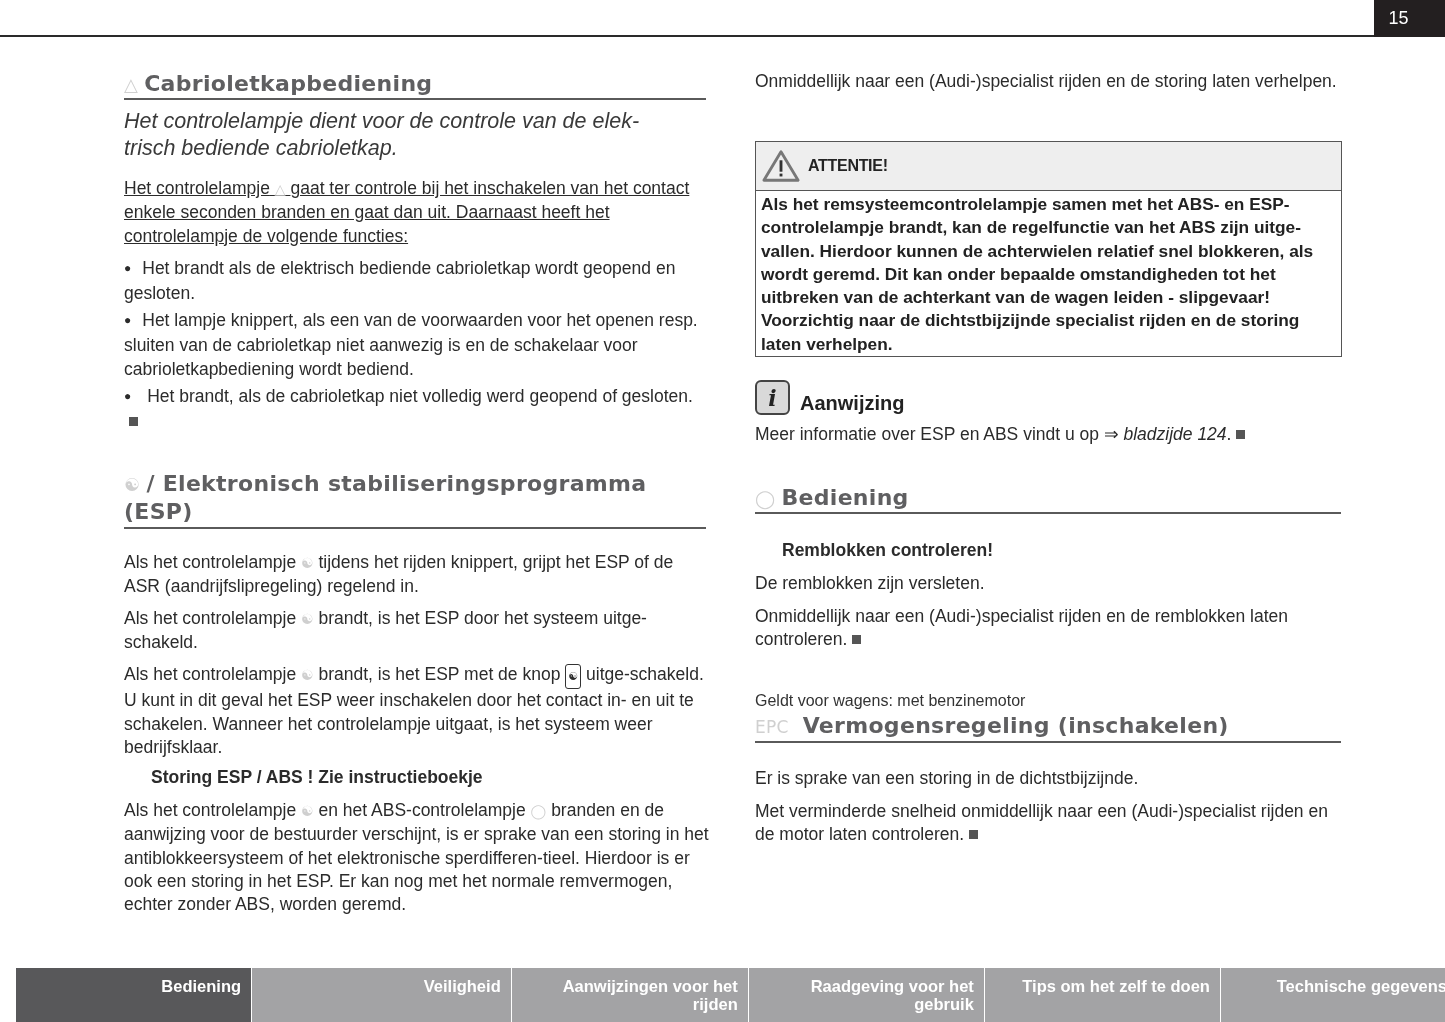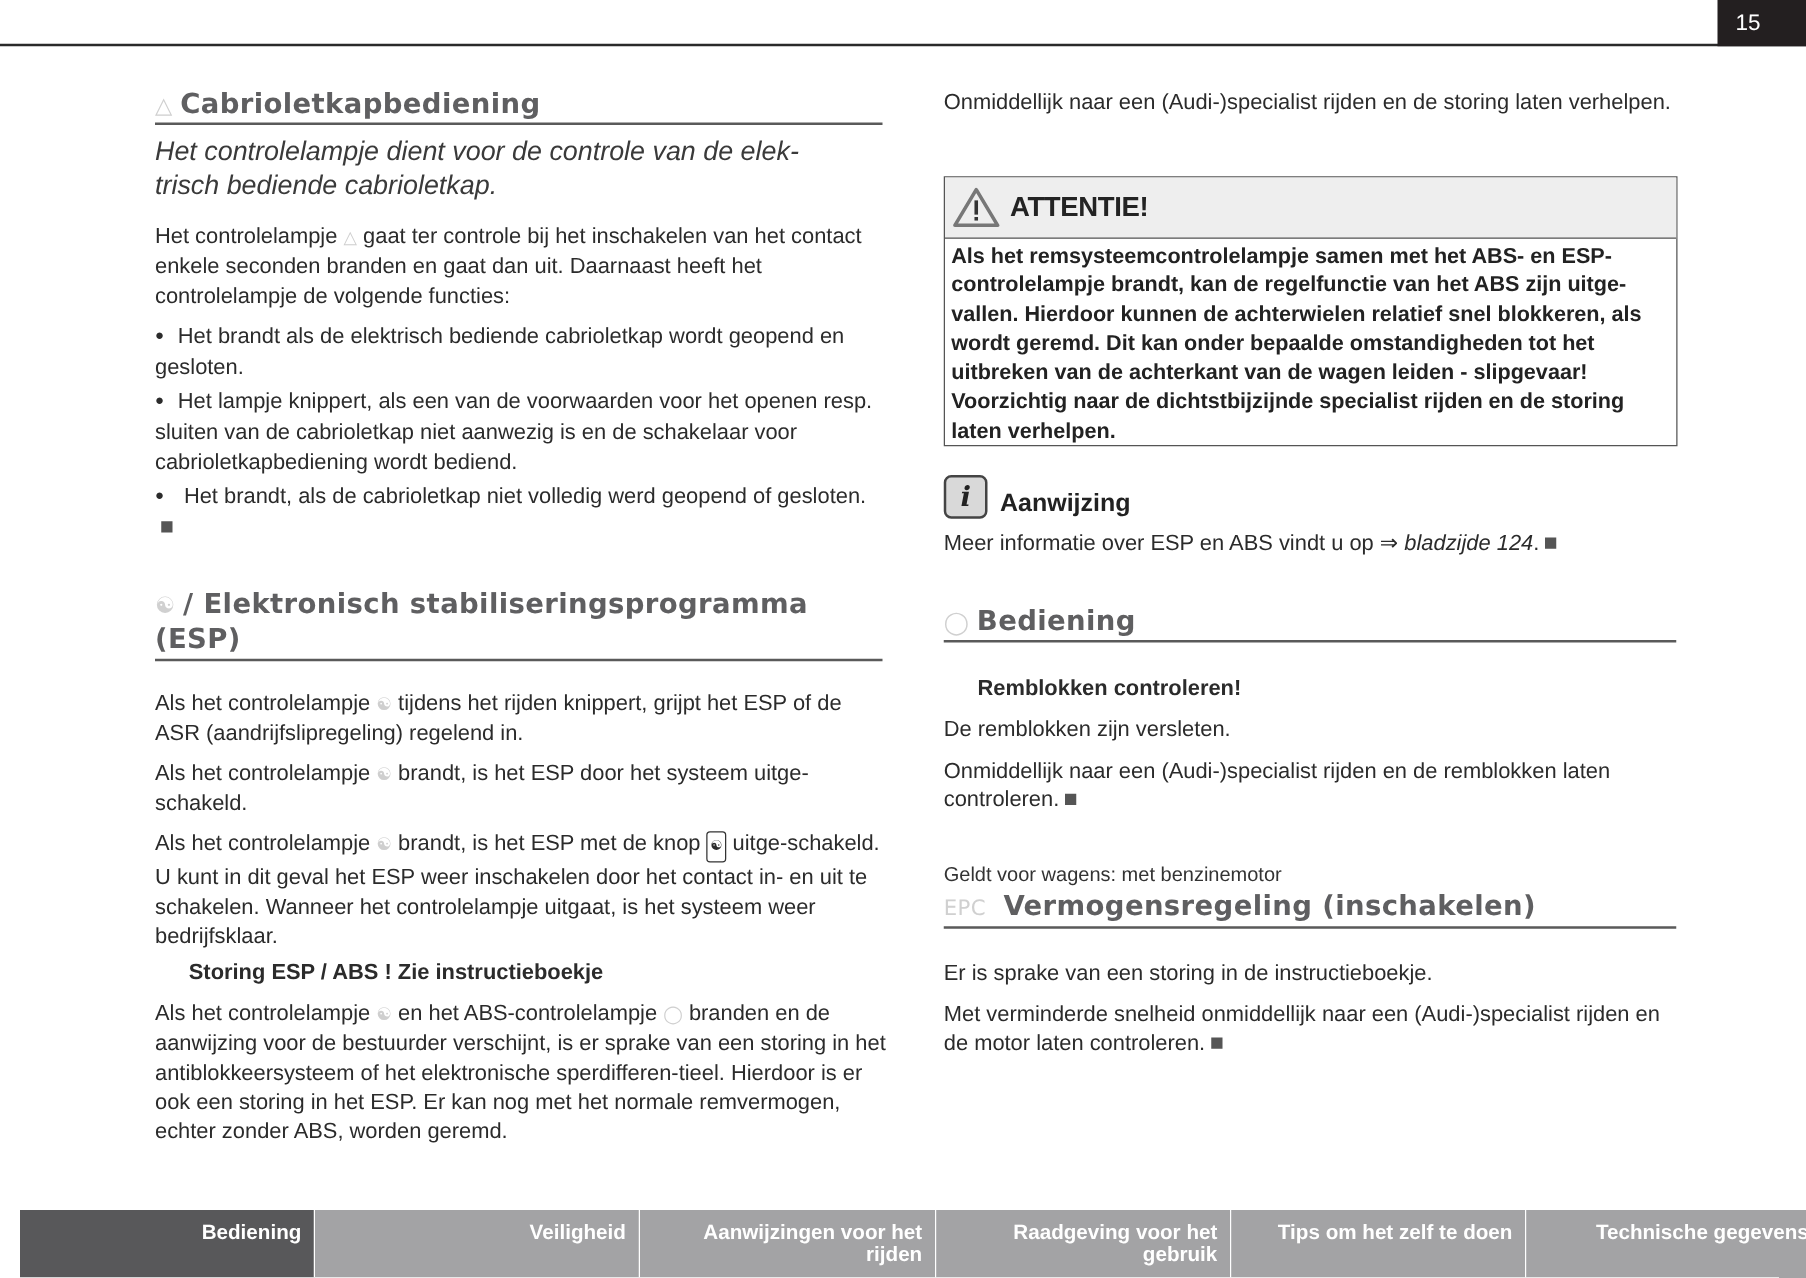--- a/index.html
+++ b/index.html
@@ -17,21 +17,21 @@
   .p { position: absolute; font-family: "Liberation Sans", sans-serif; font-size: 17.5px; line-height: 23.3px; color: #2b2b2b; }
   .intro { font-style: italic; font-size: 21.5px; line-height: 27px; color: #3a3a3a; }
   .bullet::before { content: "\25CF"; font-size: 12px; margin-right: 11px; position: relative; top: -2px; }
   .bold { font-weight: bold; }
   .endmark { display: inline-block; width: 9px; height: 9px; background: #555; margin-left: 5px; vertical-align: 1px; }
   .lamp { color: #cfcfcf; font-size: 14px; }
 
   .warn-box { position: absolute; left: 755px; top: 141px; width: 587px; height: 216px; border: 1.5px solid #555; }
   .warn-head { height: 49px; background: #eeeeee; border-bottom: 1.5px solid #555; display: flex; align-items: center; padding-left: 6px; }
   .warn-head .tri { width: 38px; height: 36px; margin-right: 8px; }
-  .warn-title { font-family: "Liberation Sans", sans-serif; font-weight: bold; font-size: 22px; color: #232323; letter-spacing: -0.3px; }
+  .warn-title { font-family: "Liberation Sans", sans-serif; font-weight: bold; font-size: 16px; color: #232323; letter-spacing: -0.3px; }
   .warn-body { padding: 2px 5px; font-family: "Liberation Sans", sans-serif; font-weight: bold; font-size: 17.3px; line-height: 23.3px; color: #222; }
 
   .info-icon { position: absolute; left: 755px; top: 380px; width: 35px; height: 35px; border: 2px solid #444; border-radius: 6px;
     background: #d9d9d9; display: flex; align-items: center; justify-content: center; font-family: "DejaVu Serif", serif; font-weight: bold;
     font-style: italic; font-size: 22px; color: #222; }
   .info-title { position: absolute; left: 800px; top: 392px; font-family: "Liberation Sans", sans-serif; font-weight: bold; font-size: 20px; color: #222; }
 
   .small-note { position: absolute; font-family: "Liberation Sans", sans-serif; font-size: 16px; color: #333; }
 
   .footer { position: absolute; left: 0; top: 968px; width: 1445px; height: 54px; display: flex; margin-left: 16px; }
@@ -46,21 +46,21 @@
 <div class="top-rule"></div>
 <div class="page-number">15</div>
 
 <div class="h2" style="left:124px; top:70px; width:582px;">
   <span class="ico">△</span><span>Cabrioletkapbediening</span>
 </div>
 <div class="p intro" style="left:124px; top:108px; width:590px;">
   <div>Het controlelampje dient voor de controle van de elek-</div>
   <div>trisch bediende cabrioletkap.</div>
 </div>
-<div class="p" style="left:124px; top:177px; width:582px;">
+<div class="p" style="left:124px; top:177px; width:582px;text-decoration:underline;">
   <span>Het controlelampje</span>
   <span class="lamp">△</span>
   <span>gaat ter controle bij het inschakelen van het contact enkele seconden branden en gaat dan uit. Daarnaast heeft het controlelampje de volgende functies:</span>
 </div>
 <div class="p bullet" style="left:124px; top:257px; width:582px;">Het brandt als de elektrisch bediende cabrioletkap wordt geopend en gesloten.</div>
 <div class="p bullet" style="left:124px; top:309px; width:582px;">Het lampje knippert, als een van de voorwaarden voor het openen resp. sluiten van de cabrioletkap niet aanwezig is en de schakelaar voor cabrioletkapbediening wordt bediend.</div>
 <div class="p bullet" style="left:124px; top:385px; width:582px;">
   <span>Het brandt, als de cabrioletkap niet volledig werd geopend of gesloten.</span><span class="endmark"></span>
 </div>
 
@@ -111,21 +111,21 @@
 <div class="p" style="left:755px; top:572px; width:586px;">De remblokken zijn versleten.</div>
 <div class="p" style="left:755px; top:605px; width:586px;">
   <span>Onmiddellijk naar een (Audi-)specialist rijden en de remblokken laten controleren.</span><span class="endmark"></span>
 </div>
 
 <div class="small-note" style="left:755px; top:692px;">Geldt voor wagens: met benzinemotor</div>
 <div class="h2" style="left:755px; top:712px; width:586px;">
   <span class="ico" style="font-size:17px;">EPC</span>
   <span>Vermogensregeling (inschakelen)</span>
 </div>
-<div class="p" style="left:755px; top:767px; width:586px;">Er is sprake van een storing in de instructieboekje.</div>
+<div class="p" style="left:755px; top:767px; width:586px;">Er is sprake van een storing in de dichtstbijzijnde.</div>
 <div class="p" style="left:755px; top:800px; width:586px;">
   <span>Met verminderde snelheid onmiddellijk naar een (Audi-)specialist rijden en de motor laten controleren.</span><span class="endmark"></span>
 </div>
 
 <div class="footer">
   <div class="tab active" style="width:240px;">Bediening</div>
   <div class="tab" style="width:264px;">Veiligheid</div>
   <div class="tab" style="width:241px;">Aanwijzingen voor het rijden</div>
   <div class="tab" style="width:240px;">Raadgeving voor het gebruik</div>
   <div class="tab" style="width:240px;">Tips om het zelf te doen</div>

